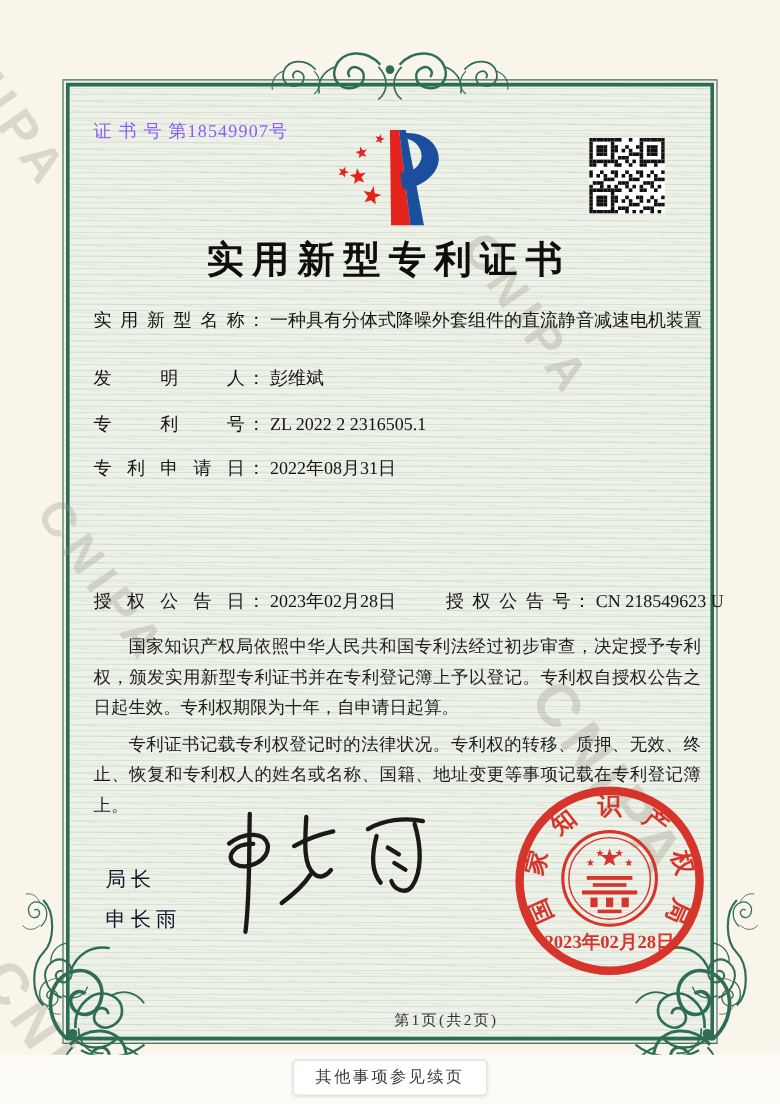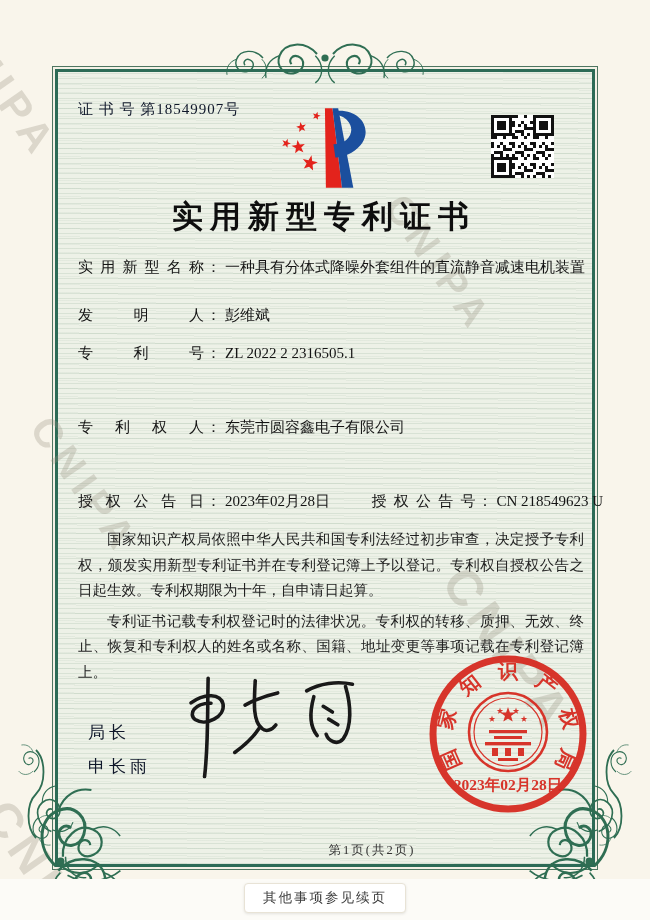--- a/index.html
+++ b/index.html
@@ -20,21 +20,21 @@
     z-index:1;
   }
   .wm{
     position:absolute;z-index:2;
     font-family:"Liberation Sans","DejaVu Sans",sans-serif;
     font-weight:bold;color:rgba(152,145,130,0.30);
     letter-spacing:7px;transform:rotate(55deg);transform-origin:left top;
     pointer-events:none;white-space:nowrap;
   }
   .content{position:absolute;left:0;top:0;width:650px;height:920px;z-index:4;}
-  .cert-no{position:absolute;left:78px;top:100px;font-size:15px;letter-spacing:1px;color:#0f172a;}
+  .cert-no{position:absolute;left:78px;top:100px;font-size:15px;letter-spacing:1px;color:#8b5cf6;}
   .logo{position:absolute;left:272px;top:103px;width:104px;height:90px;}
   .qr{position:absolute;left:491px;top:115px;width:63px;height:63px;background:#fff;}
   .title{
     position:absolute;left:52px;top:196px;width:544px;text-align:center;
     font-size:31px;font-weight:bold;letter-spacing:7px;color:#0e0e0e;
   }
   .frow{position:absolute;left:78px;width:505px;font-size:15px;white-space:nowrap;}
   .frow .lab{
     display:inline-block;width:126px;text-align:justify;text-align-last:justify;
     vertical-align:bottom;color:#141414;
@@ -347,22 +347,22 @@
 
     <div class="frow" style="top:306px">
       <span class="lab">发明人</span><span class="colon">：</span><span class="val">彭维斌</span>
     </div>
     <div class="frow" style="top:258px">
       <span class="lab">实用新型名称</span><span class="colon">：</span><span class="val">一种具有分体式降噪外套组件的直流静音减速电机装置</span>
     </div>
     <div class="frow" style="top:344px">
       <span class="lab">专利号</span><span class="colon">：</span><span class="val">ZL 2022 2 2316505.1</span>
     </div>
-    <div class="frow" style="top:418px">
-      <span class="lab">专利权人</span><span class="colon">：</span><span class="val">东莞市圆容鑫电子有限公司</span>
+    <div class="frow" style="top:381px">
+      <span class="lab">专利申请日</span><span class="colon">：</span><span class="val">2022年08月31日</span>
     </div>
     <div class="frow" style="top:492px">
       <span class="lab">授权公告日</span><span class="colon">：</span><span class="val">2023年02月28日</span>
       <span style="display:inline-block;width:34px;"></span>
       <span class="lab narrow">授权公告号</span><span class="colon">：</span><span class="val">CN 218549623 U</span>
     </div>
 
     <div class="paras">
       <p>国家知识产权局依照中华人民共和国专利法经过初步审查，决定授予专利权，颁发实用新型专利证书并在专利登记簿上予以登记。专利权自授权公告之日起生效。专利权期限为十年，自申请日起算。</p>
       <p>专利证书记载专利权登记时的法律状况。专利权的转移、质押、无效、终止、恢复和专利权人的姓名或名称、国籍、地址变更等事项记载在专利登记簿上。</p>

